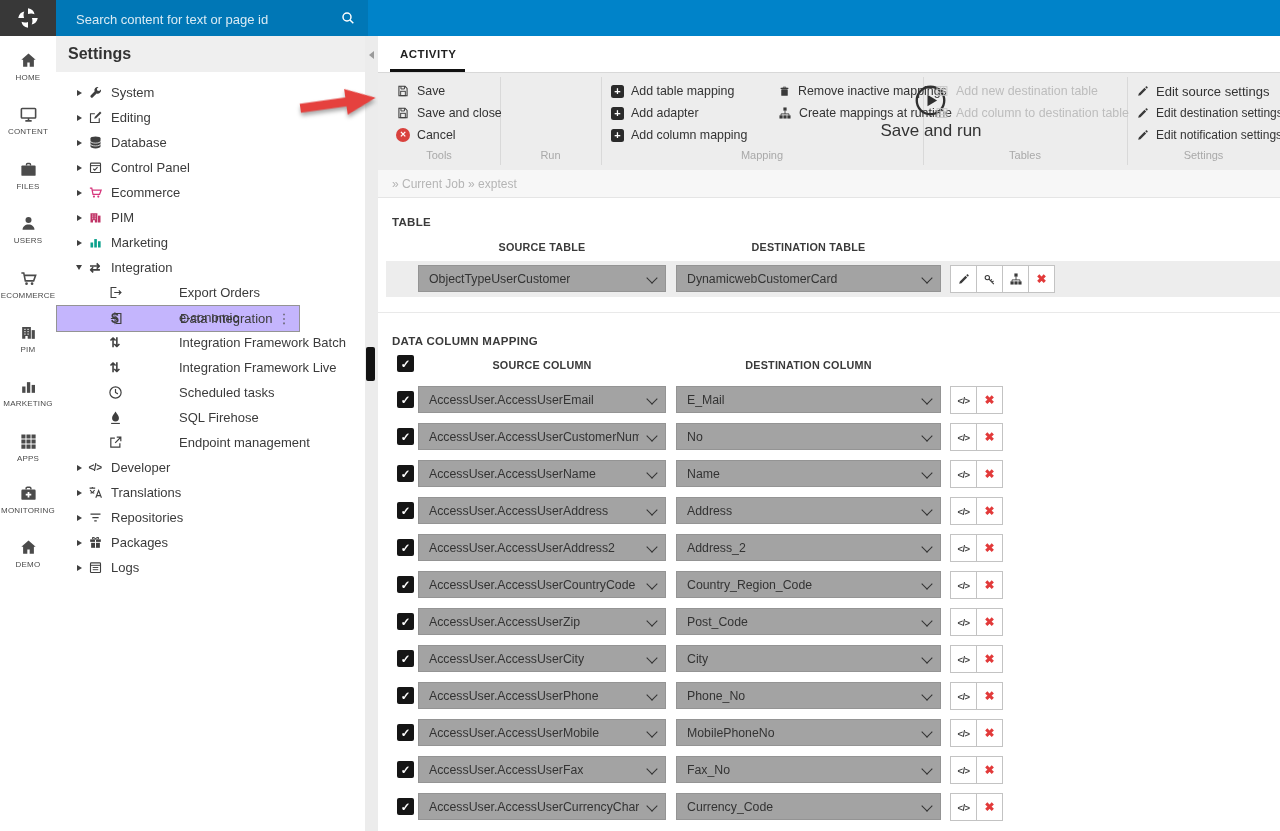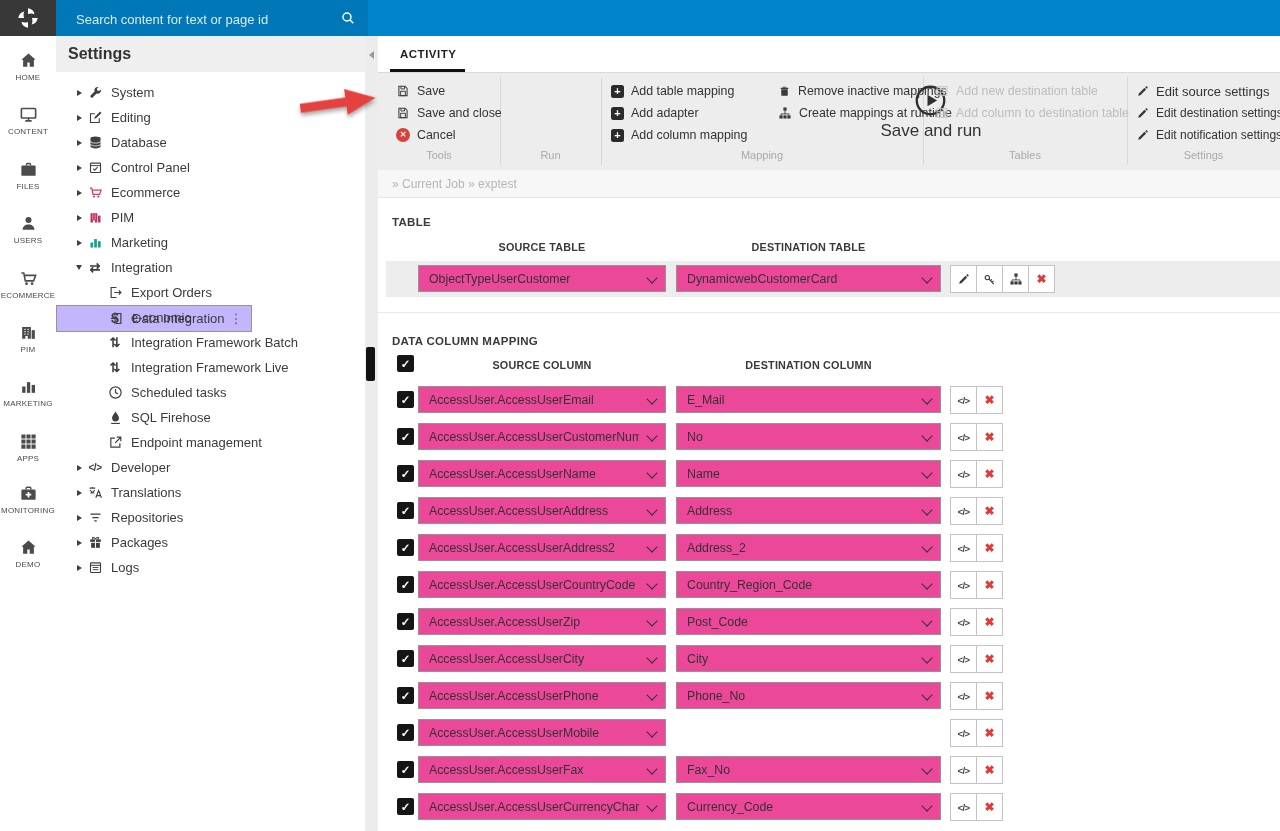--- a/index.html
+++ b/index.html
@@ -23,21 +23,21 @@
 
   
   .sb-header{left:56px;top:36px;width:309px;height:36px;background:#efefef;display:flex;align-items:center;}
   .sb-title{font-size:16px;font-weight:600;color:#333;padding-left:12px;}
   .sb-track{left:365px;top:36px;width:13px;height:795px;background:#ececec;}
   .sb-thumb{left:366px;top:347px;width:9px;height:34px;background:#131313;border-radius:2px;}
   .collapse-arrow{left:369px;top:51px;width:0;height:0;border-right:5px solid #9a9a9a;border-top:4px solid transparent;border-bottom:4px solid transparent;}
 
   .tree{left:56px;top:80px;width:306px;}
   .trow{position:relative;height:25px;display:flex;align-items:center;padding-left:16px;color:#3b3b3b;font-size:13px;cursor:pointer;}
-  .trow.lv1{padding-left:50px;}
+  .trow.lv1{padding-left:50px;gap:48px;}
   .trow.sel{background:#c4b5fd;}
   .exp{width:14px;display:flex;justify-content:center;flex:0 0 14px;}
   .tri-r{width:0;height:0;border-left:5px solid #3f3f3f;border-top:3.5px solid transparent;border-bottom:3.5px solid transparent;}
   .tri-d{width:0;height:0;border-top:5px solid #3f3f3f;border-left:3.5px solid transparent;border-right:3.5px solid transparent;}
   .ticon{width:18px;flex:0 0 18px;display:flex;justify-content:center;color:#3f3f3f;}
   .ticon.blue{color:#2493c9;} .ticon.pink{color:#d6367c;} .ticon.crimson{color:#c03366;} .ticon.teal{color:#0ba18c;}
   .gicon{font-size:13px;font-weight:700;color:#3f3f3f;line-height:1;}
   .tlabel{margin-left:7px;white-space:nowrap;}
   .kebab{position:absolute;right:8px;top:5px;font-size:13px;color:#555;}
 
@@ -63,21 +63,21 @@
 
   .crumb{left:378px;top:170px;width:902px;height:27px;background:#f7f7f7;border-bottom:1px solid #e5e5e5;display:flex;align-items:center;}
   .crumb span{padding-left:14px;font-size:12px;color:#b5b5b5;}
 
   .sec-title{font-size:11.5px;font-weight:700;letter-spacing:.3px;color:#3a3a3a;}
   .col-head{position:absolute;font-size:10.8px;font-weight:700;letter-spacing:.2px;color:#3a3a3a;text-align:center;}
 
   .band{left:386px;top:261px;width:894px;height:36px;background:#ededed;}
   .divider{left:378px;top:312px;width:902px;height:1px;background:#e9e9e9;}
 
-  .sel{position:absolute;height:27px;background:#ec4899;border:1px solid #949494;display:flex;align-items:center;padding:0 26px 0 10px;box-sizing:border-box;cursor:pointer;}
+  .sel{position:absolute;height:27px;background:#a3a3a3;border:1px solid #949494;display:flex;align-items:center;padding:0 26px 0 10px;box-sizing:border-box;cursor:pointer;}
   .sel-t{font-size:12.3px;color:#333;white-space:nowrap;overflow:hidden;}
   .chev{position:absolute;right:9px;top:8px;width:7px;height:7px;border-right:1.6px solid #333;border-bottom:1.6px solid #333;transform:rotate(45deg);}
 
   .ibtn{position:absolute;width:27px;height:28px;background:#fff;border:1px solid #c3c3c3;box-sizing:border-box;display:flex;align-items:center;justify-content:center;cursor:pointer;color:#3b3b3b;}
   .ibtn .xg{color:#e23a3a;font-size:12px;font-weight:700;line-height:1;}
   .ibtn .cg{font-size:9.5px;font-weight:700;color:#444;letter-spacing:-.5px;}
 
   .cb{position:absolute;width:17px;height:17px;background:#151515;border-radius:2px;display:flex;align-items:center;justify-content:center;color:#fff;font-size:11.5px;font-weight:700;cursor:pointer;}
 
   .map-rows{left:378px;top:386px;width:902px;}
@@ -881,20 +881,24 @@
       </div>
 
       <div class="mrow">
         <div class="cb">
           <span>✓</span>
         </div>
         <div class="sel src">
           <span class="sel-t">AccessUser.AccessUserMobile</span>
           <span class="chev"></span>
         </div>
+        <div class="sel dst">
+          <span class="sel-t">MobilePhoneNo</span>
+          <span class="chev"></span>
+        </div>
         <div class="ibtn b1">
           <span class="cg">&lt;/&gt;</span>
         </div>
         <div class="ibtn b2">
           <span class="xg">✖</span>
         </div>
       </div>
 
       <div class="mrow">
         <div class="cb">

